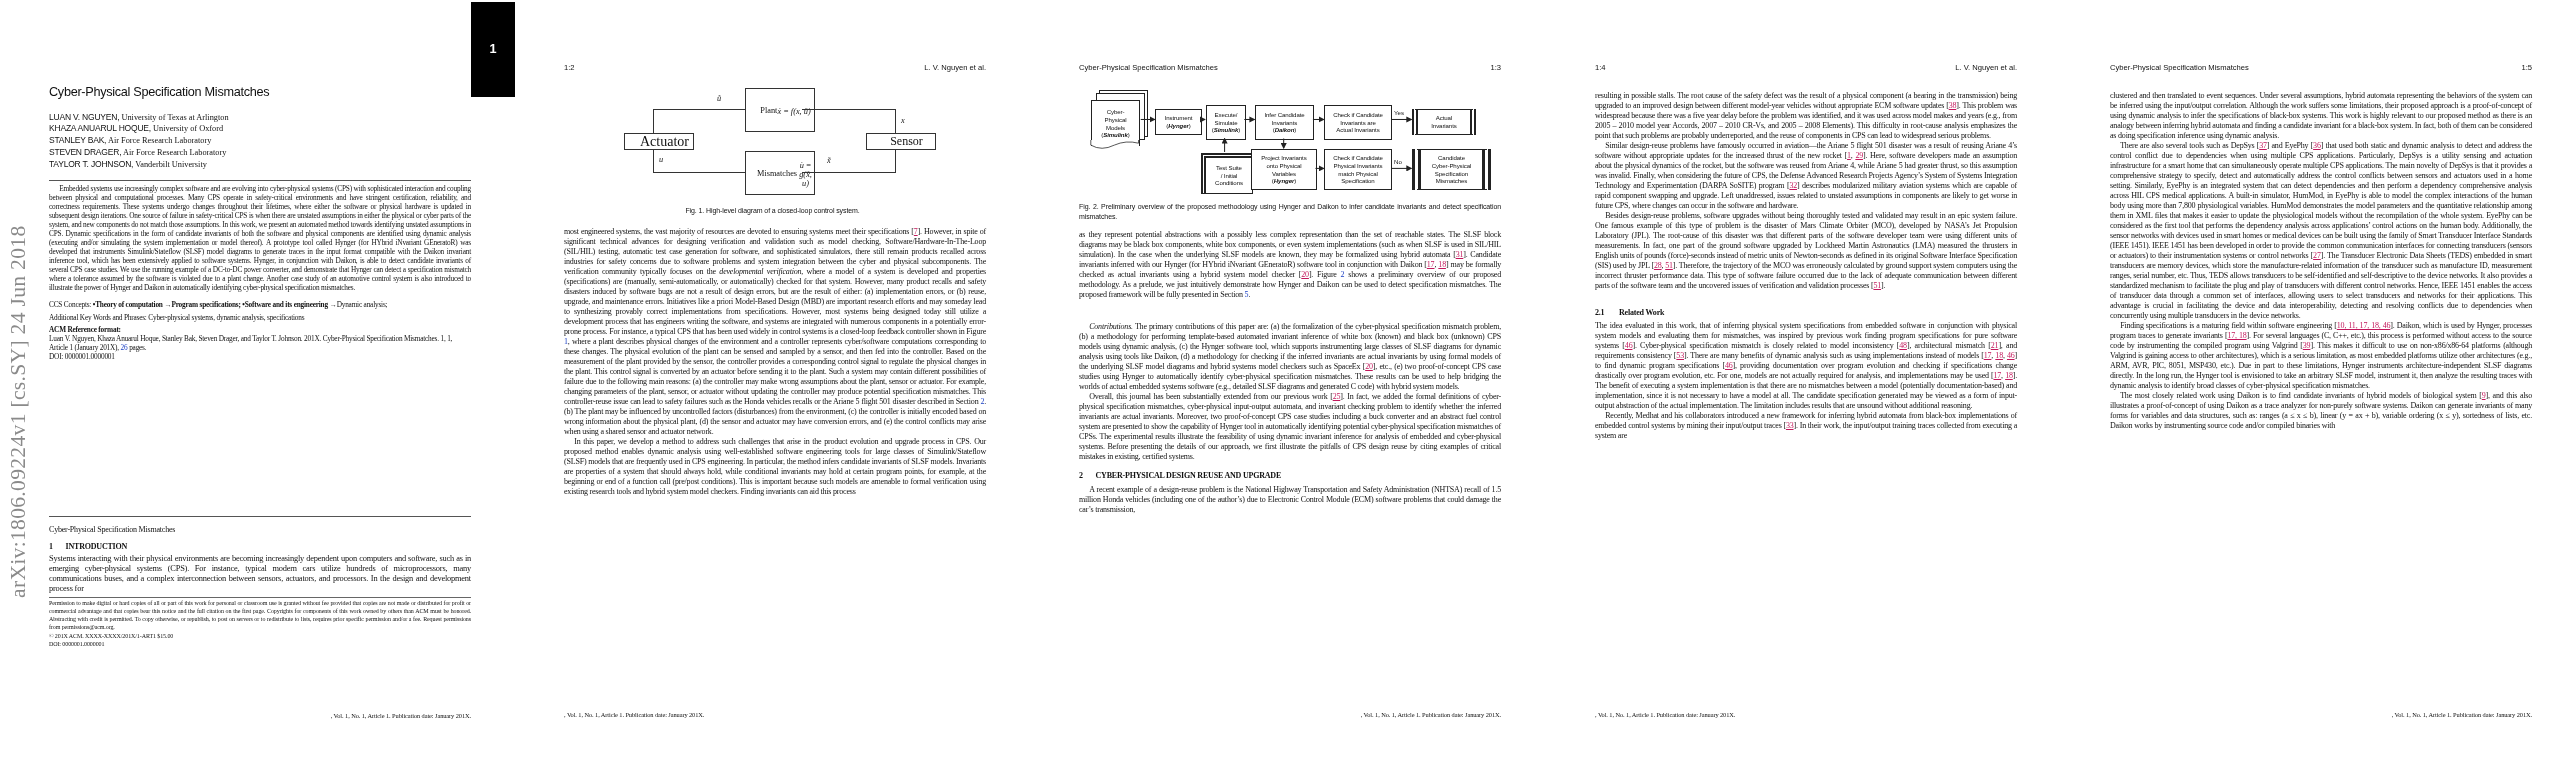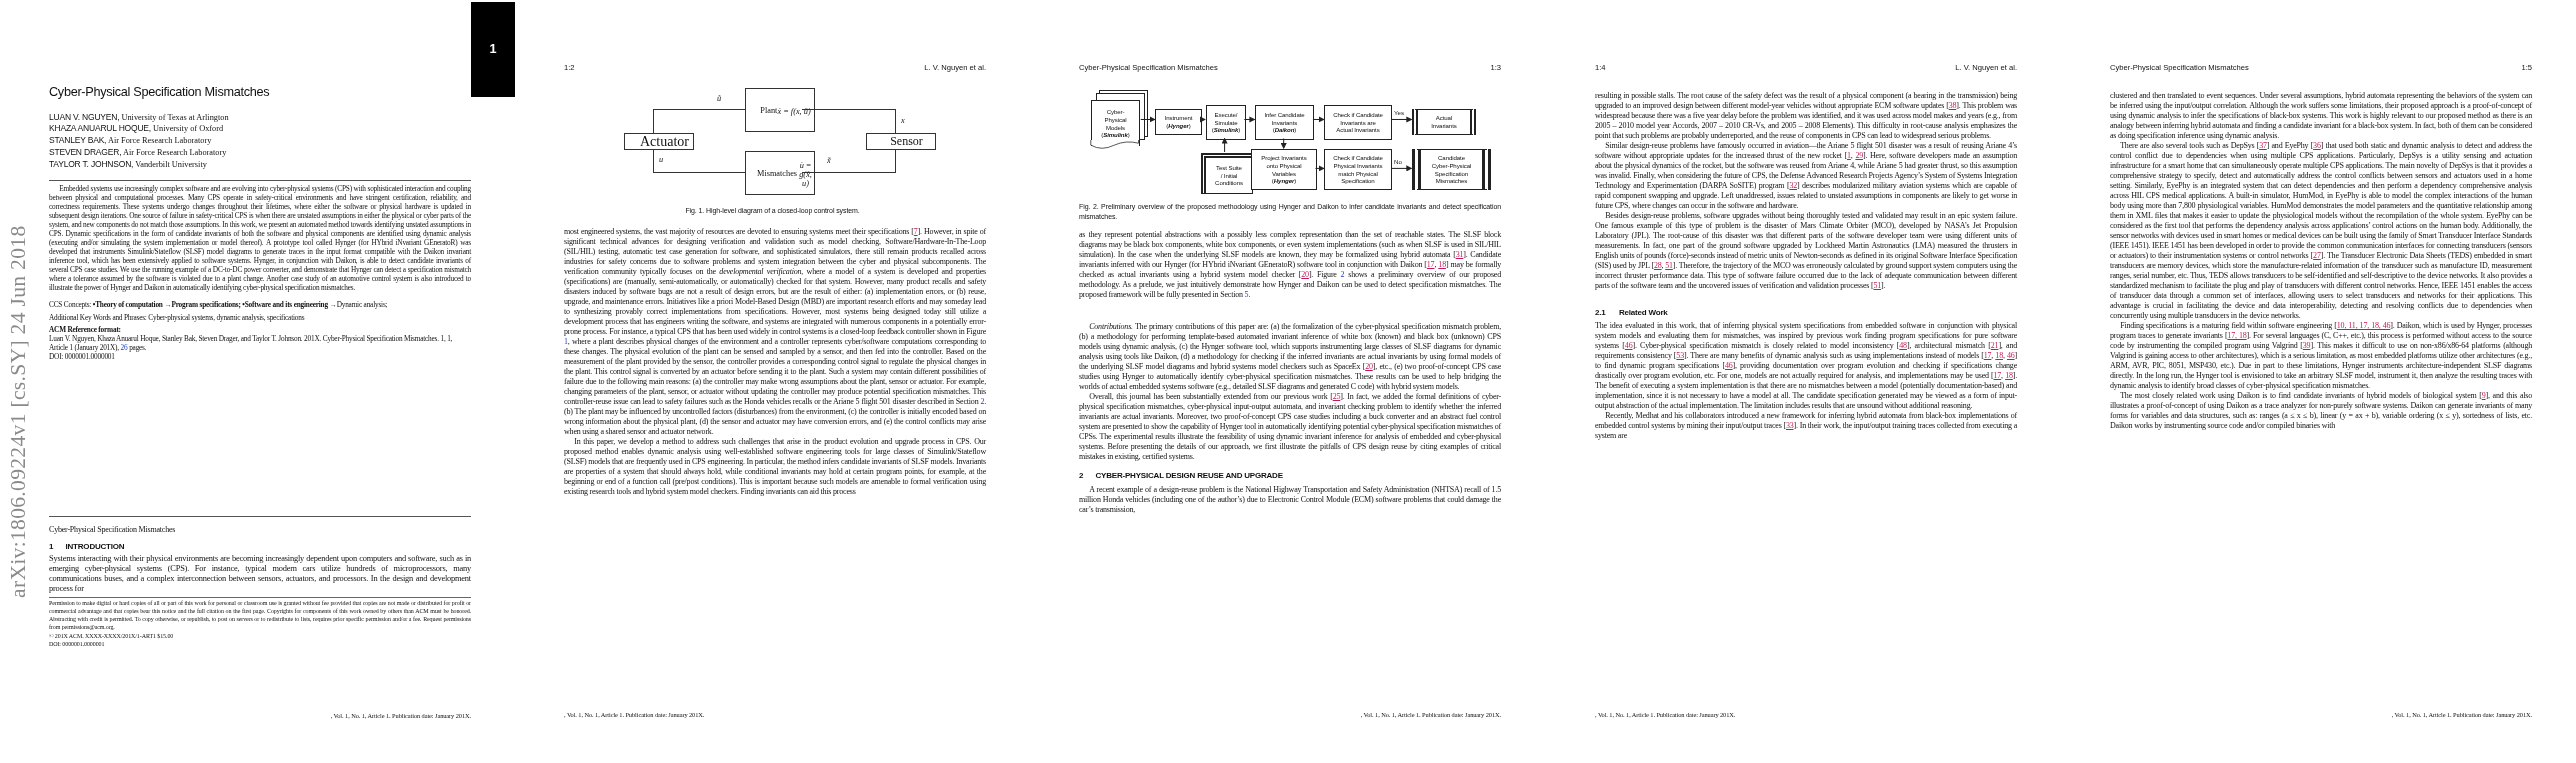--- a/index.html
+++ b/index.html
@@ -9,21 +9,21 @@
   .content { position:absolute; left:49px; width:422px; }
   .sans { font-family:"Liberation Sans", "DejaVu Sans", sans-serif; }
   .txt { font-size:8px; line-height:10px; text-align:justify; hyphens:auto; letter-spacing:-0.2px; }
   .txt p { margin:0; }
   .indent { text-indent:10.2px; }
   .cite { color:#c2185b;text-decoration:underline; }
   .ref { color:#1a3fc4; }
   .run-head { position:absolute; top:63px; left:49px; width:422px; font-size:7.6px;
               display:flex; justify-content:space-between; }
   .footer { position:absolute; font-size:6.4px; letter-spacing:-0.1px; }
-  .sec { font-family:Liberation Sans, sans-serif; font-size:8px; font-weight:bold; margin:6.4px 0 3.8px 0; letter-spacing:-0.2px;}
+  .sec { font-family:Liberation Serif, serif; font-size:8px; font-weight:bold; margin:6.4px 0 3.8px 0; letter-spacing:-0.2px;}
   .sec .num { display:inline-block; width:16.5px; }
   .fig-cap { font-family:"Liberation Sans", "DejaVu Sans", sans-serif; font-size:7px; letter-spacing:-0.1px; }
   .box { position:absolute; border:0.6px solid #333; background:#fff; display:flex; flex-direction:row;
          align-items:center; justify-content:center; text-align:center;padding-left:11px; }
   .f2box { position:absolute; border:0.8px solid #222; background:#fff; display:flex; flex-direction:column;
            align-items:center; justify-content:center; text-align:center;
            font-family:"Liberation Sans", "DejaVu Sans", sans-serif; font-size:6.1px; line-height:7.6px; letter-spacing:-0.1px;}
   .line { position:absolute; background:#333; }
   .arxiv { position:absolute; left:6.4px; top:598px; transform-origin:0 0; transform:rotate(-90deg);
            font-family:"Liberation Serif", "DejaVu Serif", serif; font-size:21.6px; color:#8a8a8a; white-space:nowrap; letter-spacing:0.3px;}

